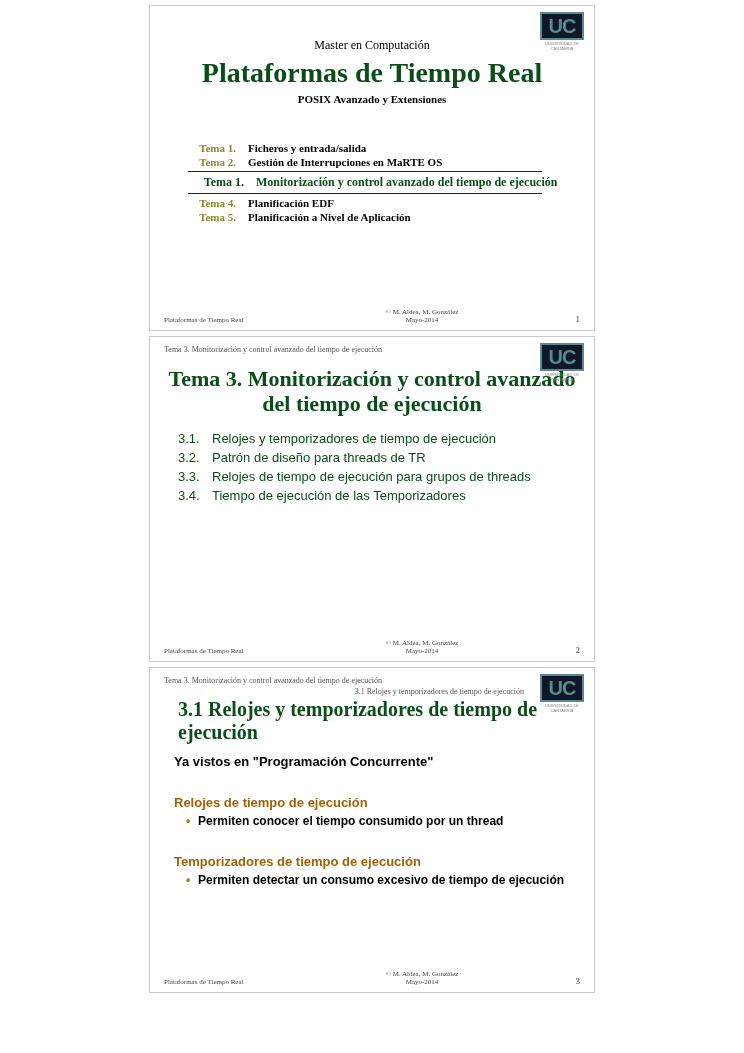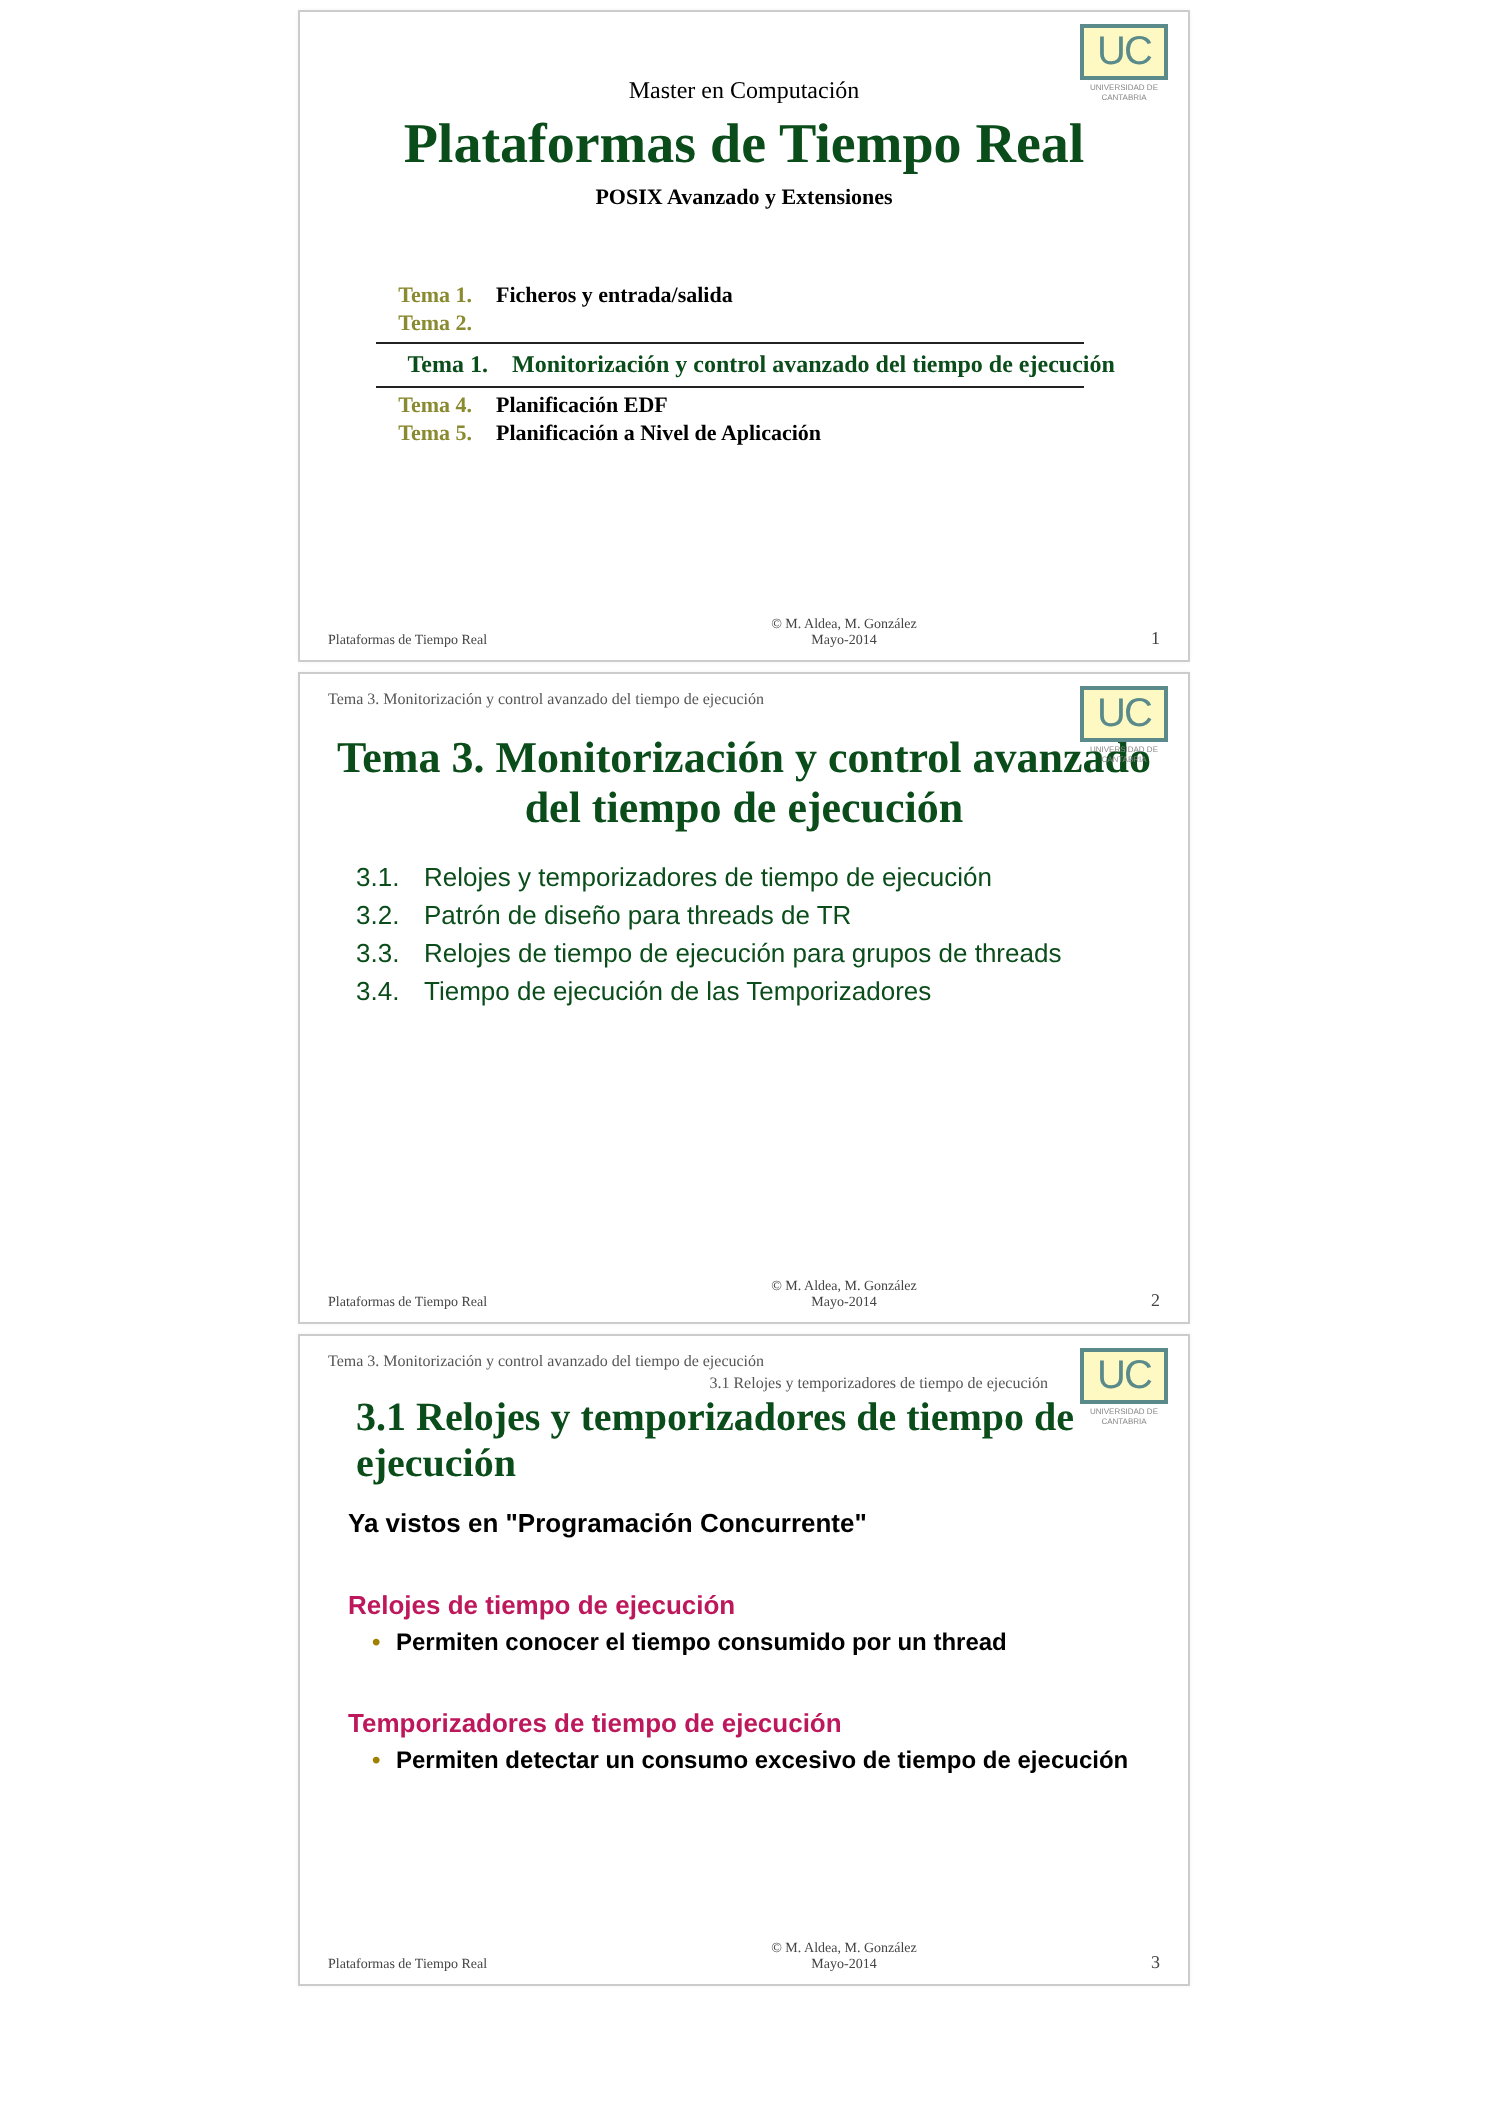--- a/index.html
+++ b/index.html
@@ -22,22 +22,22 @@
   }
   .logo {
     position: absolute;
     top: 6px;
     right: 10px;
     width: 44px;
     text-align: center;
   }
   .logo .uc-box {
     border: 2px solid #5a8a8a;
-    background: #fef9c3;
-    font-weight: normal;
+    background: #0f172a;
+    font-weight: bold;
     font-family: Arial, Helvetica, sans-serif;
     font-size: 20px;
     line-height: 20px;
     padding: 2px 2px;
     color: #5a8a8a;
     letter-spacing: -1px;
   }
   .logo .uc-sub {
     font-size: 4px;
     color: #888;
@@ -171,21 +171,21 @@
     font-weight: bold;
     font-family: Arial, Helvetica, sans-serif;
     color: #000;
     margin-top: 10px;
     margin-left: 10px;
   }
   .body-h {
     font-size: 13px;
     font-weight: bold;
     font-family: Arial, Helvetica, sans-serif;
-    color: #be185d;
+    color: #a16207;
     margin-top: 26px;
     margin-left: 10px;
   }
   .bullet-row {
     display: flex;
     font-size: 12px;
     font-weight: bold;
     font-family: Arial, Helvetica, sans-serif;
     color: #000;
     margin: 4px 0 0 22px;
@@ -220,20 +220,21 @@
   <div class="title-main">Plataformas de Tiempo Real</div>
   <div class="subtitle">POSIX Avanzado y Extensiones</div>
 
   <div class="toc">
     <div class="toc-row">
       <div class="toc-num">Tema 1.</div>
       <div class="toc-label">Ficheros y entrada/salida</div>
     </div>
     <div class="toc-row">
       <div class="toc-num">Tema 2.</div>
+      <div class="toc-label">Gestión de Interrupciones en MaRTE OS</div>
     </div>
   </div>
   <div class="toc-sep"></div>
   <div class="toc" style="margin-top:0">
     <div class="toc-row toc-highlight">
       <div class="toc-num" style="width:56px">Tema 1.</div>
       <div class="toc-label">Monitorización y control avanzado del tiempo de ejecución</div>
     </div>
   </div>
   <div class="toc-sep"></div>

